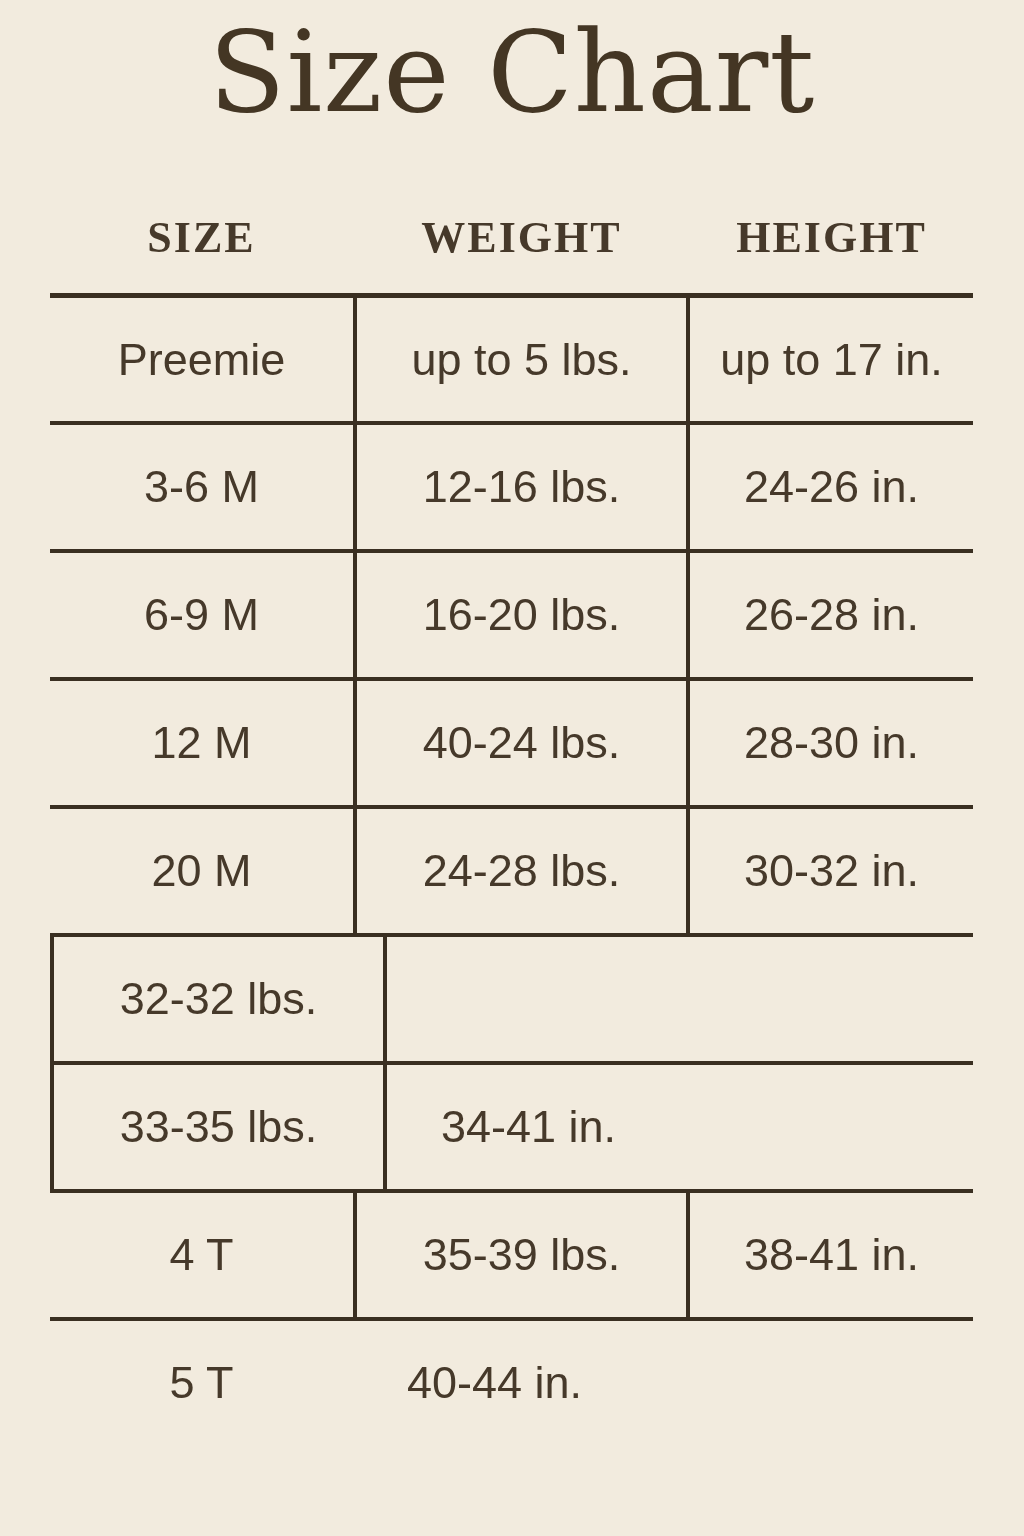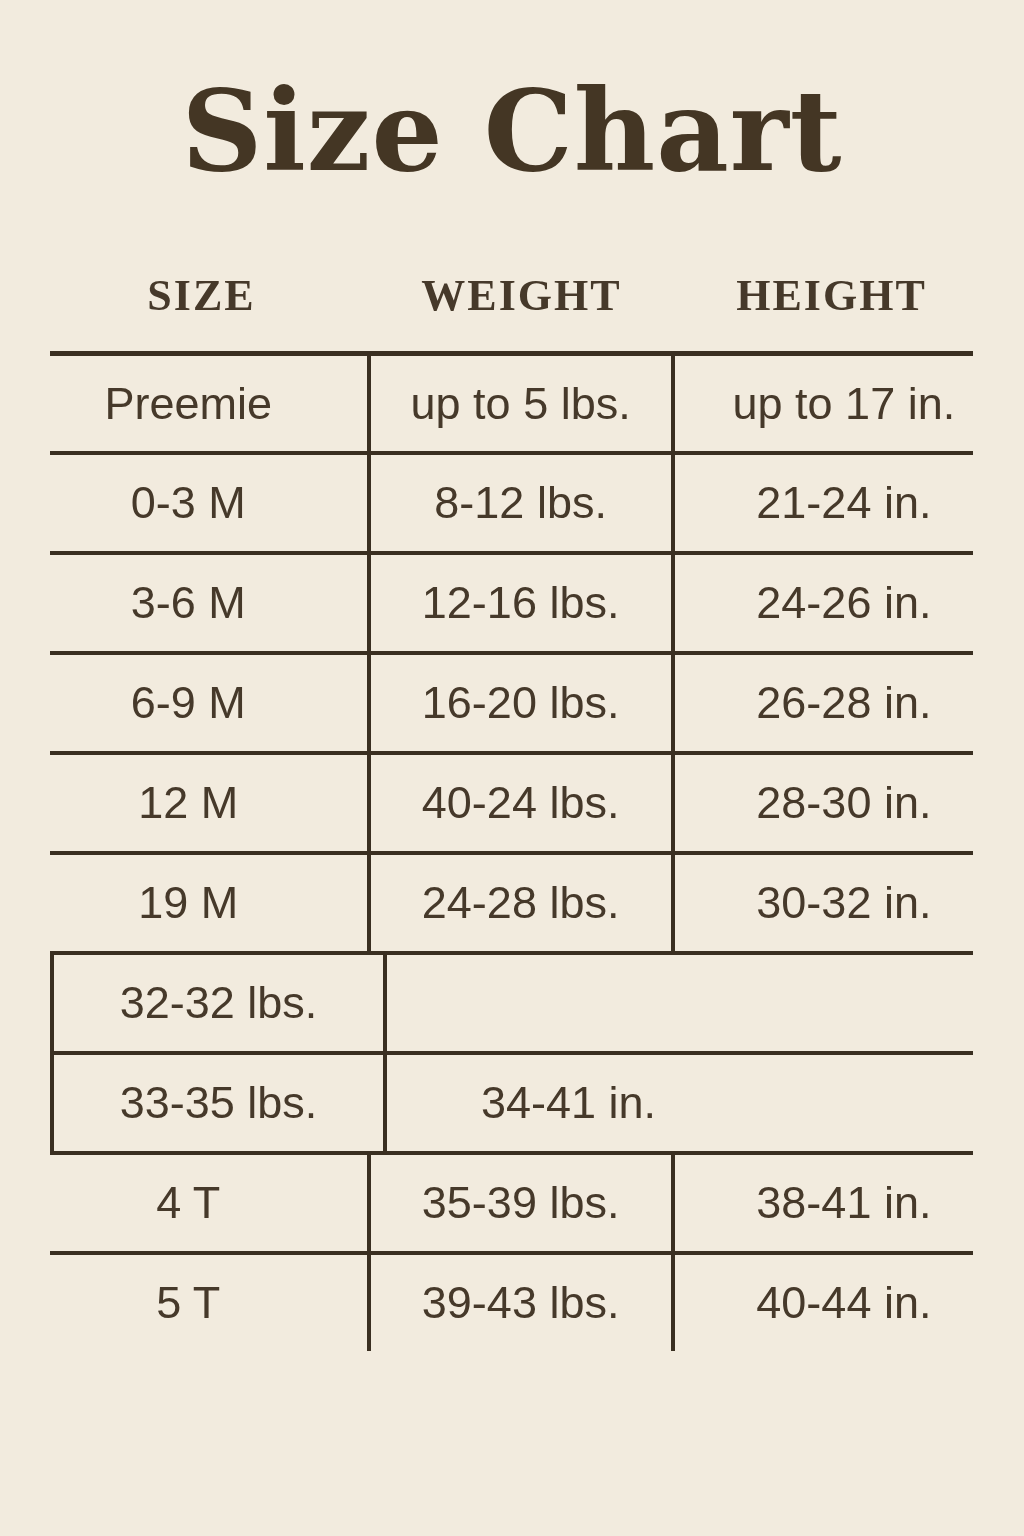--- a/index.html
+++ b/index.html
@@ -13,24 +13,23 @@
   body{
     width:1024px;height:1536px;
     background:var(--bg);
     color:var(--ink);
     font-family:"Liberation Sans", sans-serif;
     overflow:hidden;
   }
   .page{width:1024px;height:1536px;position:relative;}
   .title{
     margin:0;
-    padding-top:58px;
     text-align:center;
     font-family:"DejaVu Serif", serif;
-    font-weight:700;
+    font-weight:400;
     font-size:112px;
     line-height:1.3;
     letter-spacing:1px;
     color:var(--title-ink);
   }
   .table-wrap{
     width:923px;
     margin-left:50px;
   }
   .thead{
@@ -43,23 +42,22 @@
     font-size:44px;
     letter-spacing:2px;
     text-align:center;
     color:var(--ink);
   }
   .tbody{
     margin-top:30px;
   }
   .row{
     display:flex;
-    height:100px;
+    height:128px;
     border-top:4px solid var(--line);
-    gap:40px;
   }
   .tbody .row:first-child{
     border-top-width:5px;
   }
   .cell{
     display:flex;
     align-items:center;
     justify-content:center;
     font-size:45px;
     line-height:1;
@@ -86,46 +84,41 @@
 
     <div class="tbody">
 
       <div class="row">
         <div class="cell c1">Preemie</div>
         <div class="cell c2">up to 5 lbs.</div>
         <div class="cell c3">up to 17 in.</div>
       </div>
 
 
-      <div class="row">
-        <div class="cell c1">0-3 M</div>
-        <div class="cell c2">8-12 lbs.</div>
-        <div class="cell c3">21-24 in.</div>
-      </div>
 
       <div class="row">
         <div class="cell c1">3-6 M</div>
         <div class="cell c2">12-16 lbs.</div>
         <div class="cell c3">24-26 in.</div>
       </div>
 
       <div class="row">
         <div class="cell c1">6-9 M</div>
         <div class="cell c2">16-20 lbs.</div>
         <div class="cell c3">26-28 in.</div>
       </div>
 
       <div class="row">
         <div class="cell c1">12 M</div>
         <div class="cell c2">40-24 lbs.</div>
         <div class="cell c3">28-30 in.</div>
       </div>
 
       <div class="row">
-        <div class="cell c1">19 M</div>
+        <div class="cell c1">20 M</div>
         <div class="cell c2">24-28 lbs.</div>
         <div class="cell c3">30-32 in.</div>
       </div>
 
       <div class="row">
         <div class="cell c2">32-32 lbs.</div>
       </div>
 
       <div class="row">
         <div class="cell c2">33-35 lbs.</div>
@@ -133,19 +126,18 @@
       </div>
 
       <div class="row">
         <div class="cell c1">4 T</div>
         <div class="cell c2">35-39 lbs.</div>
         <div class="cell c3">38-41 in.</div>
       </div>
 
       <div class="row">
         <div class="cell c1">5 T</div>
-        <div class="cell c2">39-43 lbs.</div>
         <div class="cell c3">40-44 in.</div>
       </div>
 
     </div>
   </div>
 </div>
 
 </body></html>

